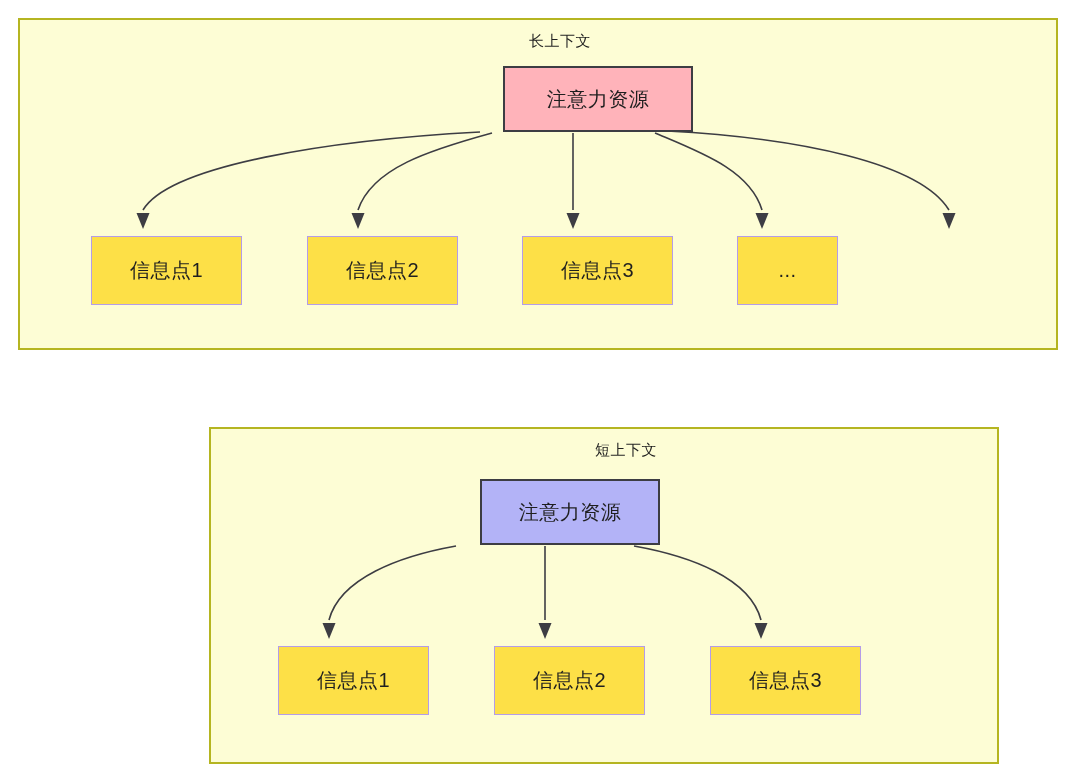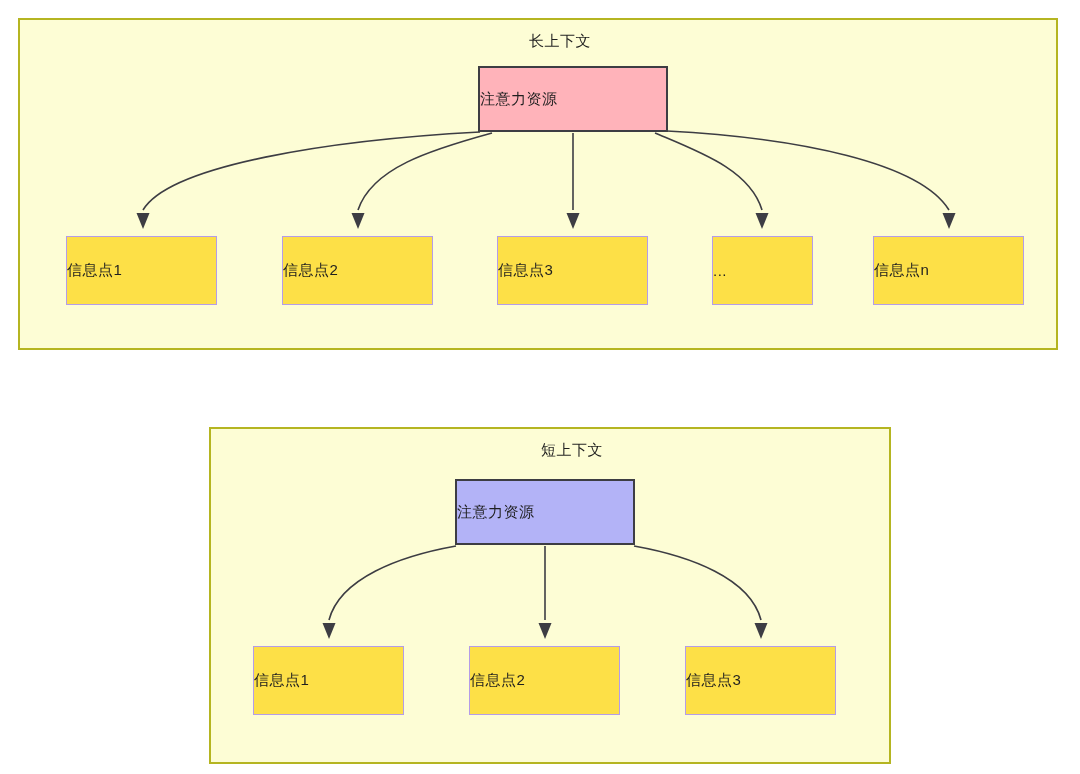--- a/index.html
+++ b/index.html
@@ -28,21 +28,21 @@
   }
   #group-long {
     left: 18px;
     top: 18px;
     width: 1040px;
     height: 332px;
   }
   #group-short {
     left: 209px;
     top: 427px;
-    width: 682px;
+    width: 790px;
     height: 337px;
   }
   .group-title {
     position: absolute;
     left: 0;
     right: 0;
     text-align: center;
     font-size: 15px;
     color: #1f1f1f;
     letter-spacing: 0.5px;
@@ -50,25 +50,26 @@
     padding-left: 44px;
   }
   #group-long .group-title { top: 12px; }
   #group-short .group-title { top: 12px; }
 
   .node {
     position: absolute;
     box-sizing: border-box;
     display: flex;
     align-items: center;
-    justify-content: flex-start;
-    font-size: 15px;
+    justify-content: center;
+    font-size: 20px;
     color: #1f1f1f;
     letter-spacing: 0.5px;
     white-space: nowrap;
+    margin-left: 25px;
   }
   .node-attention-long {
     background: #ffb3ba;
     border: 2px solid #3d3d43;
   }
   .node-attention-short {
     background: #b3b3f7;
     border: 2px solid #3d3d43;
   }
   .node-info {
@@ -134,23 +135,20 @@
   </div>
 
   <div class="node node-info" style="left:497px; top:236px; width:151px; height:69px;">
     <span>信息点3</span>
   </div>
 
   <div class="node node-info" style="left:712px; top:236px; width:101px; height:69px;">
     <span>...</span>
   </div>
 
-  <div class="node node-info" style="left:873px; top:236px; width:151px; height:69px;">
-    <span>信息点n</span>
-  </div>
 
   <div class="group" id="group-short">
     <div class="group-title">短上下文</div>
   </div>
 
   <svg class="edges">
 
     <path d="M 456 546 C 400 556 340 578 329 620"></path>
     <polygon points="329,639 322.5,623 335.5,623"></polygon>
 

